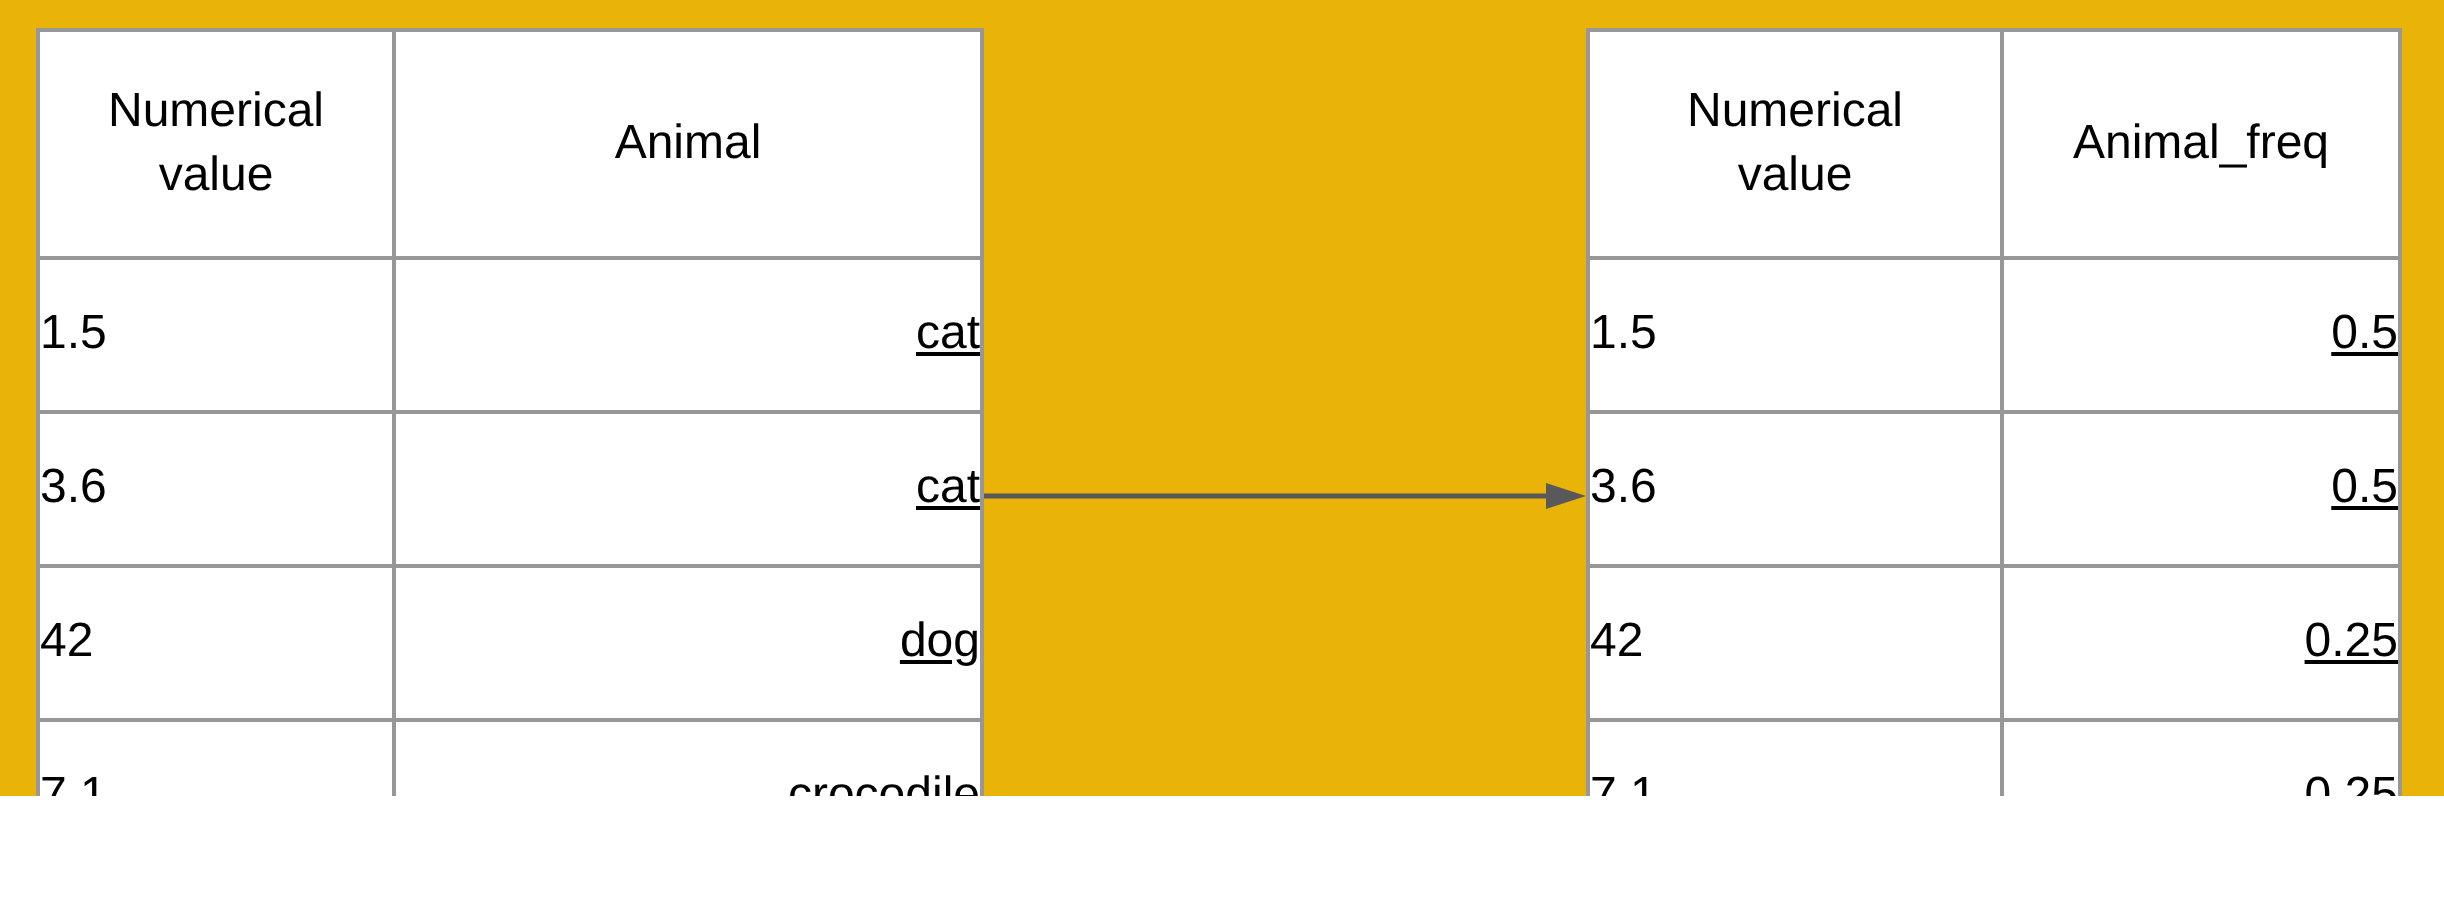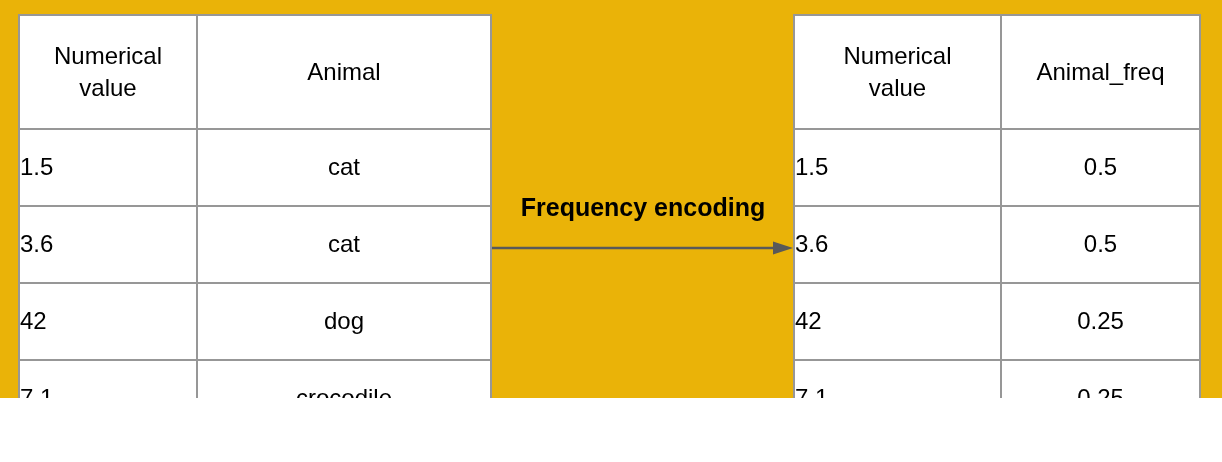--- a/index.html
+++ b/index.html
@@ -24,21 +24,21 @@
     vertical-align: middle;
     padding: 0;
     line-height: 1.35;
     background: #ffffff;
   }
   table.tbl th { height: 112px; text-align: center; }
   table.tbl td { height: 75px; }
   .tbl-left  { left: 18px;  top: 14px; }
   .tbl-right { left: 793px; top: 14px; }
   .cell-center { text-align: left; }
-  .cell-left   { text-align: center; padding-left: 17px; }
+  .cell-left   { text-align: right; padding-left: 17px; text-decoration: underline; }
   .hdr-wrap-narrow { display: inline-block; max-width: 135px; }
   .arrow-label {
     position: absolute;
     left: 493px;
     top: 193px;
     width: 300px;
     text-align: center;
     font-size: 25px;
     font-weight: 700;
     color: #000000;
@@ -80,21 +80,20 @@
         <td class="cell-center">42</td>
         <td class="cell-left">dog</td>
       </tr>
       <tr>
         <td class="cell-center">7.1</td>
         <td class="cell-left">crocodile</td>
       </tr>
     </tbody>
   </table>
 
-  <div class="arrow-label">Frequency encoding</div>
 
   <svg class="arrow-svg" viewBox="0 0 302 16" aria-hidden="true">
     <line x1="0" y1="8" x2="283" y2="8" stroke="#595959" stroke-width="2.5"></line>
     <polygon points="281,1.5 301,8 281,14.5" fill="#595959"></polygon>
   </svg>
 
   <table class="tbl tbl-right">
     <colgroup>
       <col style="width:207px">
       <col style="width:199px">

